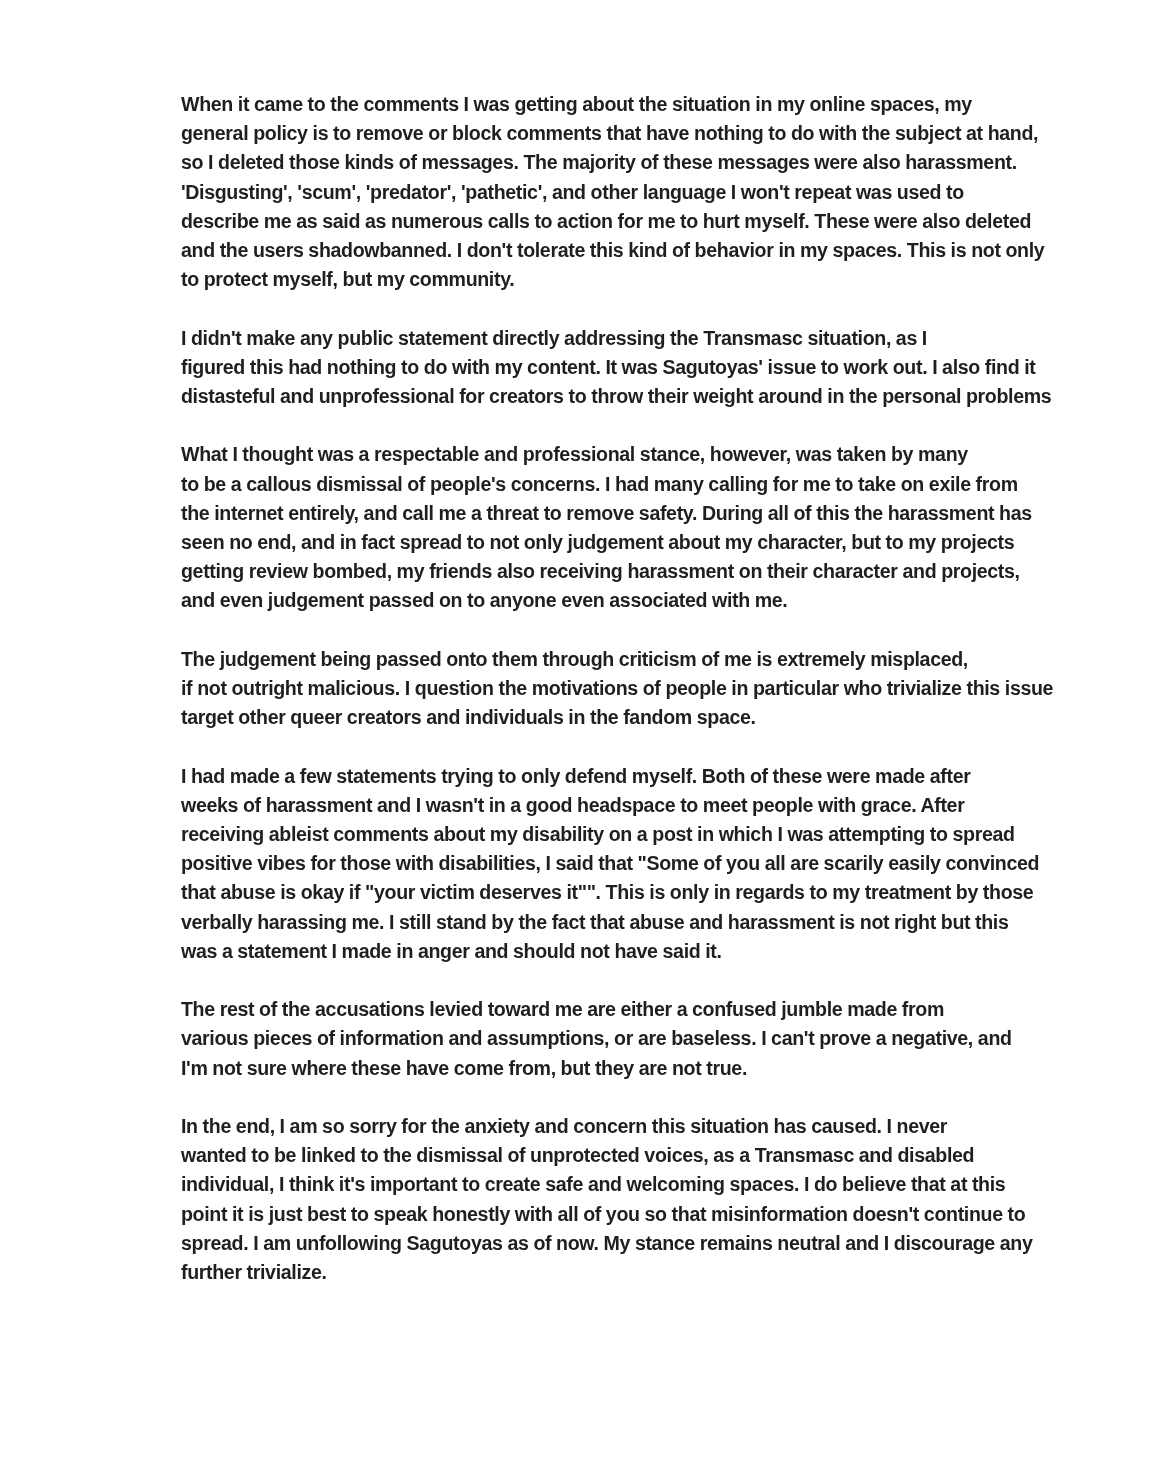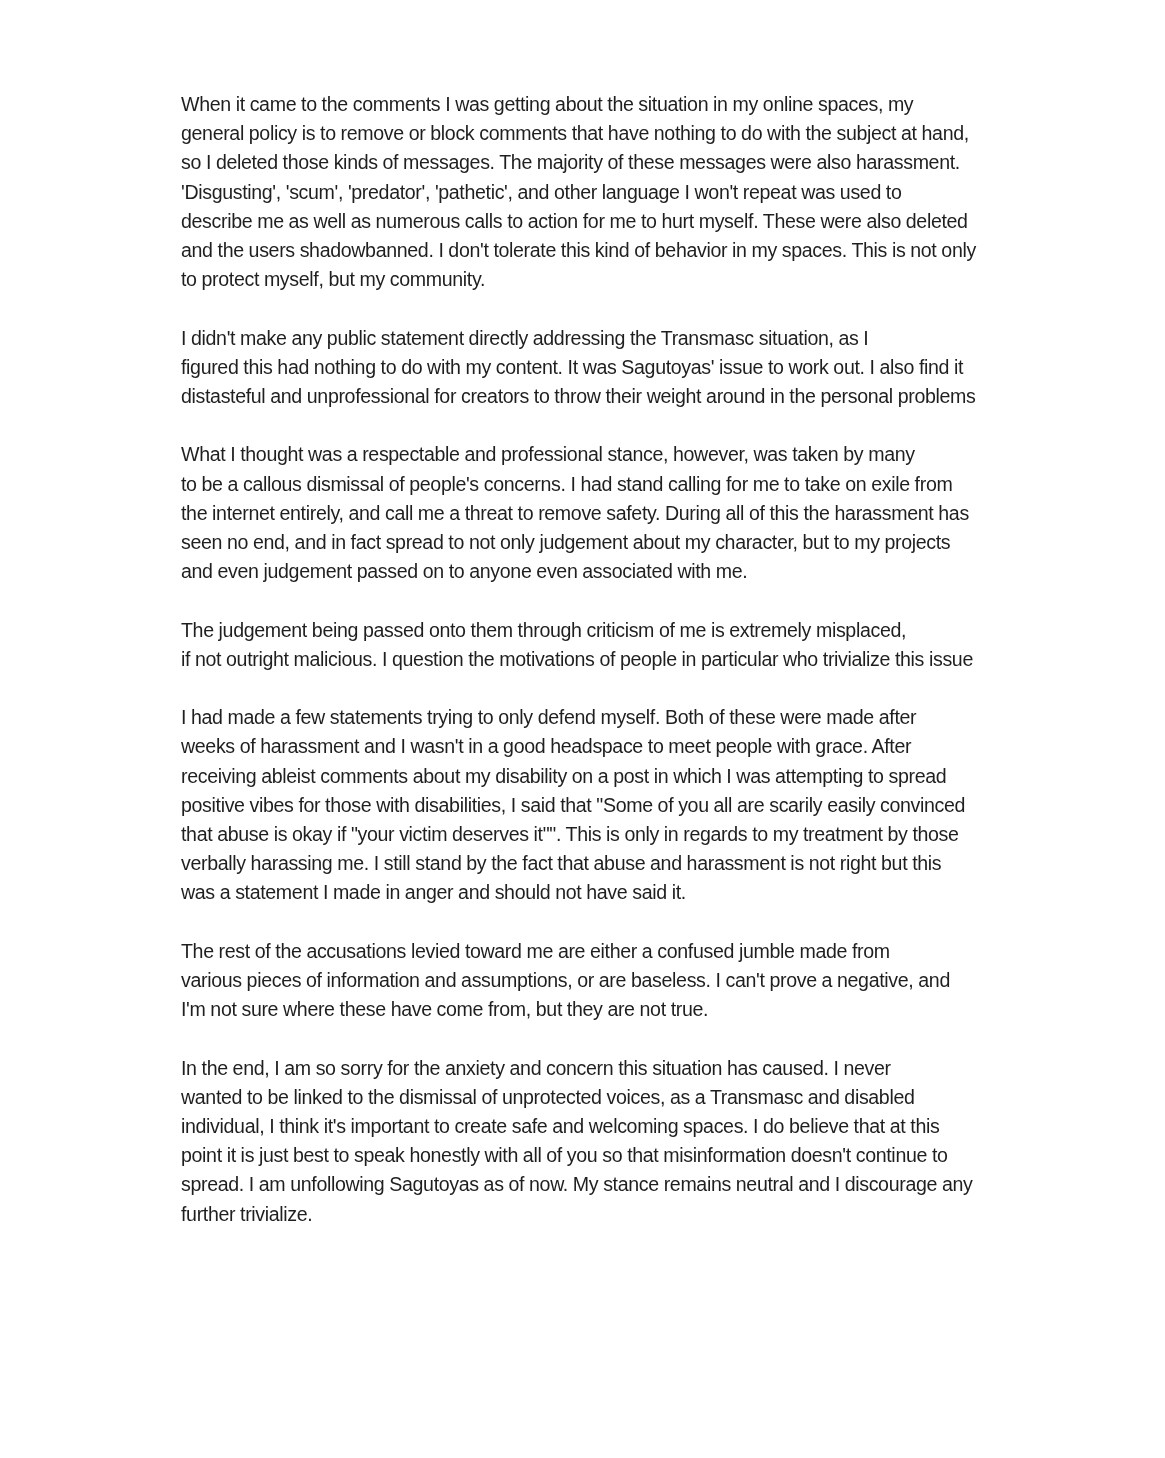--- a/index.html
+++ b/index.html
@@ -22,54 +22,57 @@
       font-family: "Liberation Sans", sans-serif;
       font-size: 19.6px;
       line-height: 29.2px;
       letter-spacing: -0.35px;
       word-spacing: -0.2px;
     }
     .para {
       margin: 0 0 29.2px 0;
       text-indent: 72px;
       text-align: left;
+      font-weight: bold;
     }
     .line {
       display: block;
       white-space: nowrap;
     }
   </style>
 </head>
 <body>
 
 <div class="page">
   <p class="para">
     <span class="line">When it came to the comments I was getting about the situation in my online spaces, my</span>
     <span class="line">general policy is to remove or block comments that have nothing to do with the subject at hand,</span>
     <span class="line">so I deleted those kinds of messages. The majority of these messages were also harassment.</span>
     <span class="line">'Disgusting', 'scum', 'predator', 'pathetic', and other language I won't repeat was used to</span>
-    <span class="line">describe me as well as numerous calls to action for me to hurt myself. These were also deleted</span>
+    <span class="line">describe me as said as numerous calls to action for me to hurt myself. These were also deleted</span>
     <span class="line">and the users shadowbanned. I don't tolerate this kind of behavior in my spaces. This is not only</span>
     <span class="line">to protect myself, but my community.</span>
   </p>
   <p class="para">
     <span class="line">I didn't make any public statement directly addressing the Transmasc situation, as I</span>
     <span class="line">figured this had nothing to do with my content. It was Sagutoyas' issue to work out. I also find it</span>
     <span class="line">distasteful and unprofessional for creators to throw their weight around in the personal problems</span>
   </p>
   <p class="para">
     <span class="line">What I thought was a respectable and professional stance, however, was taken by many</span>
-    <span class="line">to be a callous dismissal of people's concerns. I had stand calling for me to take on exile from</span>
+    <span class="line">to be a callous dismissal of people's concerns. I had many calling for me to take on exile from</span>
     <span class="line">the internet entirely, and call me a threat to remove safety. During all of this the harassment has</span>
     <span class="line">seen no end, and in fact spread to not only judgement about my character, but to my projects</span>
+    <span class="line">getting review bombed, my friends also receiving harassment on their character and projects,</span>
     <span class="line">and even judgement passed on to anyone even associated with me.</span>
   </p>
   <p class="para">
     <span class="line">The judgement being passed onto them through criticism of me is extremely misplaced,</span>
     <span class="line">if not outright malicious. I question the motivations of people in particular who trivialize this issue</span>
+    <span class="line">target other queer creators and individuals in the fandom space.</span>
   </p>
   <p class="para">
     <span class="line">I had made a few statements trying to only defend myself. Both of these were made after</span>
     <span class="line">weeks of harassment and I wasn't in a good headspace to meet people with grace. After</span>
     <span class="line">receiving ableist comments about my disability on a post in which I was attempting to spread</span>
     <span class="line">positive vibes for those with disabilities, I said that "Some of you all are scarily easily convinced</span>
     <span class="line">that abuse is okay if "your victim deserves it"". This is only in regards to my treatment by those</span>
     <span class="line">verbally harassing me. I still stand by the fact that abuse and harassment is not right but this</span>
     <span class="line">was a statement I made in anger and should not have said it.</span>
   </p>

